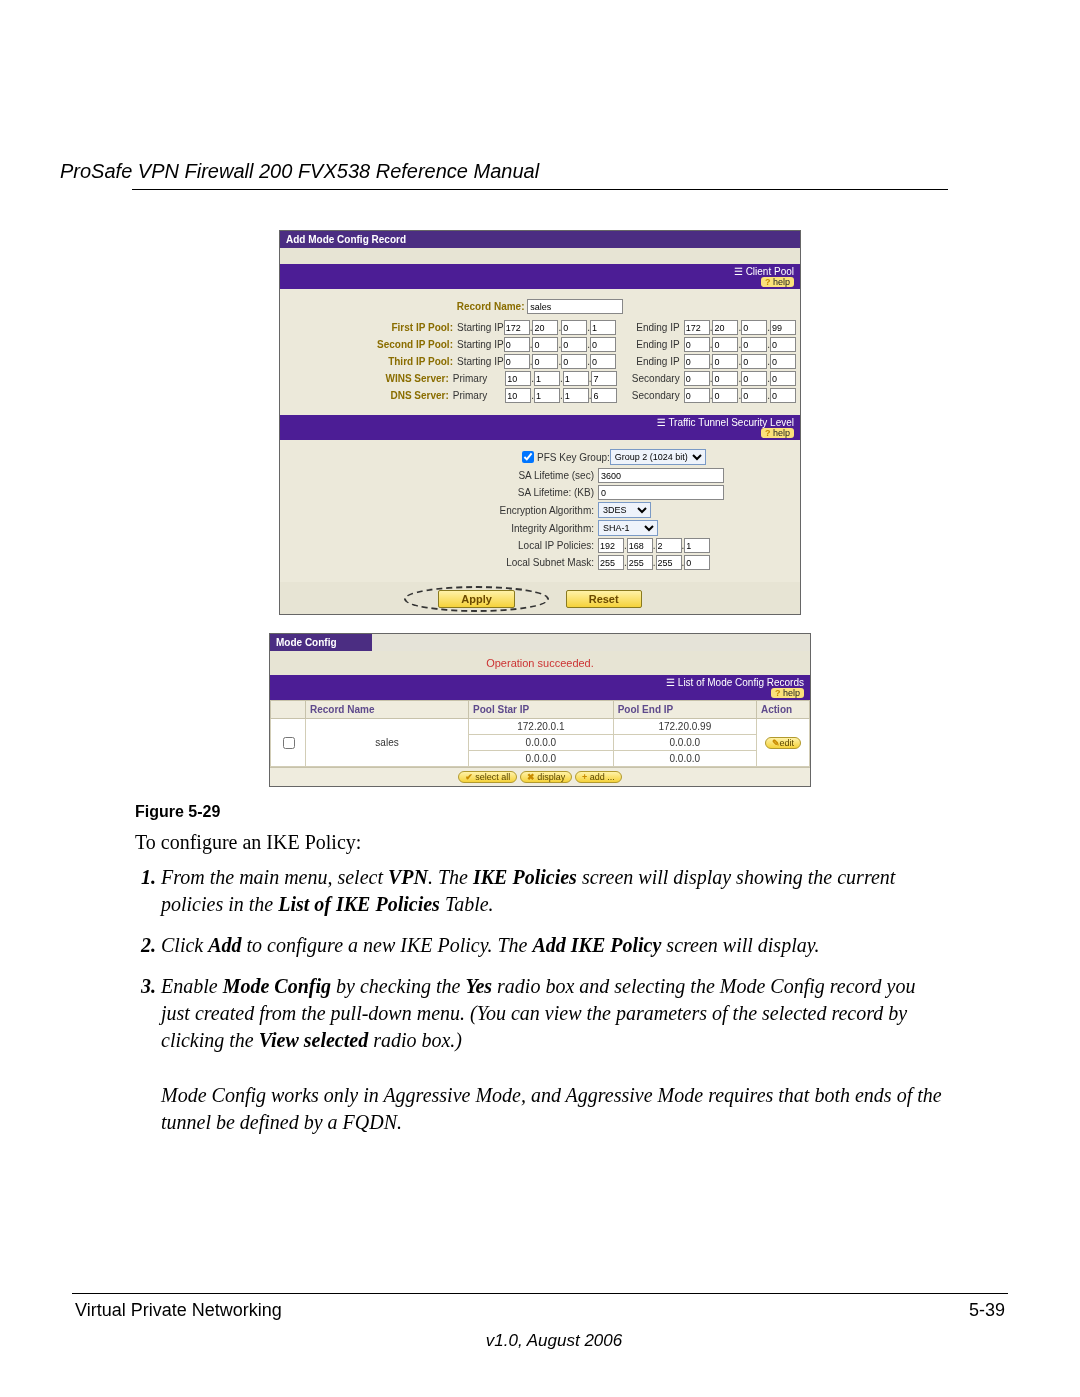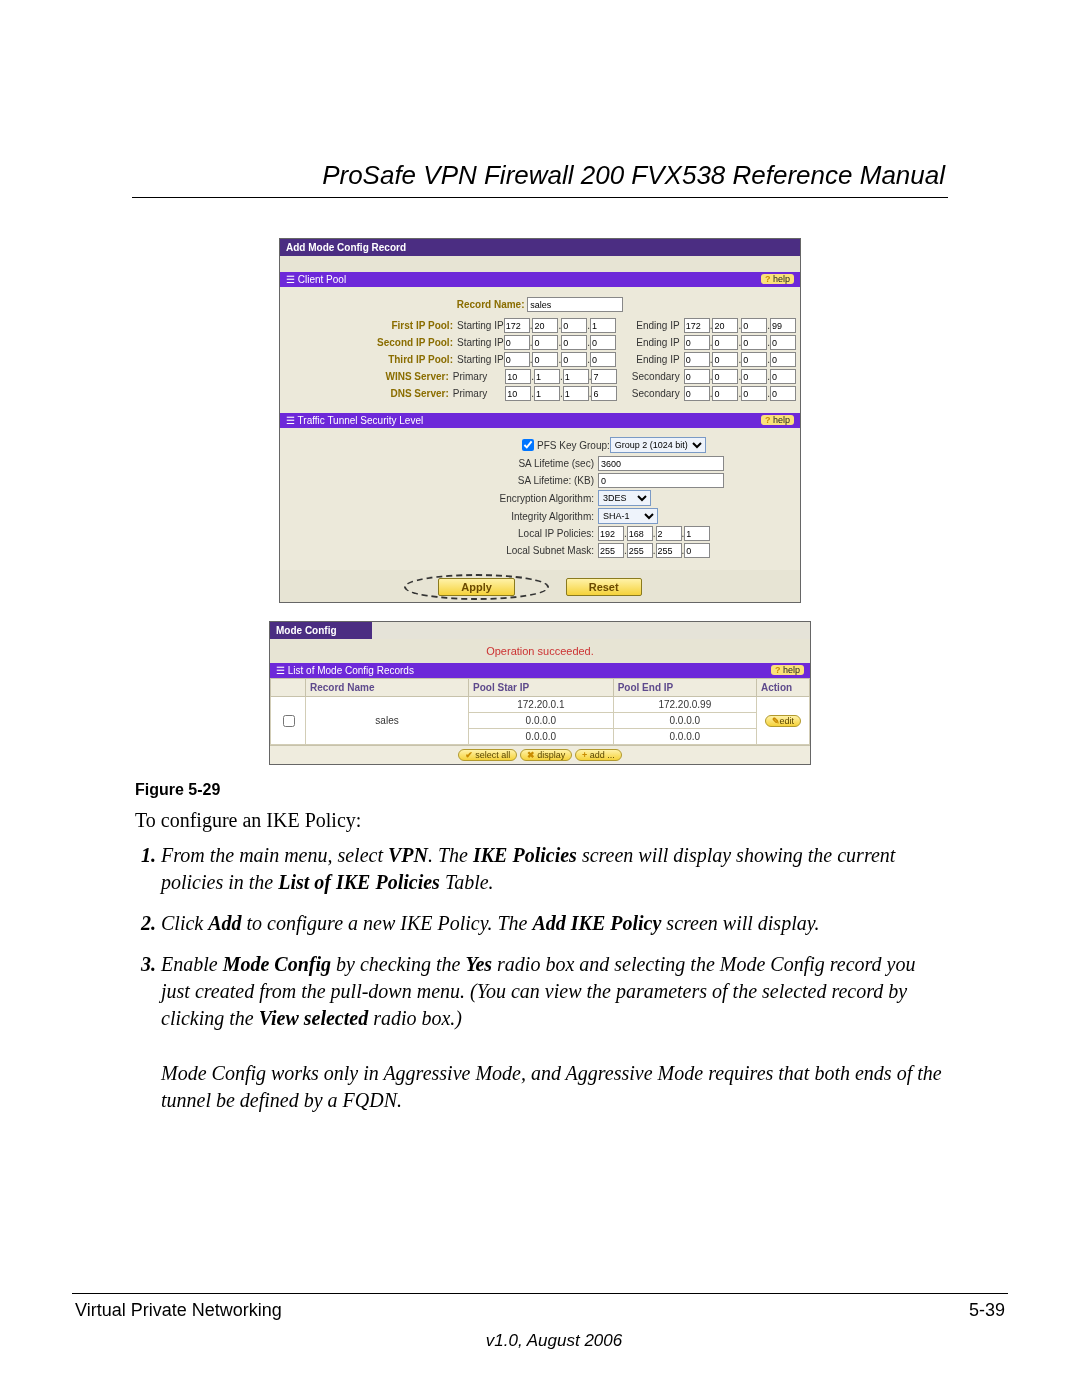--- a/index.html
+++ b/index.html
@@ -1,24 +1,24 @@
 <!DOCTYPE html>
 <html><head>
 <meta charset="utf-8">
 <style>
   body { margin:0; padding:0; background:#fff; font-family:"Times New Roman",serif; color:#000; }
   .page { width:1080px; height:1397px; position:relative; box-sizing:border-box; padding:60px 60px 0 60px; }
-  .header-text{ text-align:right; font-style:italic; font-family:Arial,sans-serif; font-size:26px; padding:100px 75px 6px 0;}
+  .header-text{ text-align:left; font-style:italic; font-family:Arial,sans-serif; font-size:20px; padding:100px 75px 6px 0;}
   hr.rule{ border:none; border-top:1px solid #000; margin:0 72px 0 72px;}
   .figwrap{ text-align:center; margin-top:40px;}
   
   .shot { display:inline-block; text-align:left; font-family:Verdana,Arial,sans-serif; font-size:10px; color:#333; background:#e5e3d8; border:1px solid #666;}
   .shot1{ width:520px;}
   .titlebar{ background:#4b2d82; color:#fff; font-weight:bold; padding:3px 6px; font-size:10px;}
-  .sectbar{ background:#6d28d9; color:#fff; padding:2px 6px; font-size:10px; display:flex; justify-content:space-between; align-items:flex-start;}
+  .sectbar{ background:#4c1d95; color:#fff; padding:2px 6px; font-size:10px; display:flex; justify-content:space-between; align-items:flex-end;flex-direction:column;}
   .help{ background:#fbe27a; color:#222; font-size:9px; padding:0 4px; border-radius:3px;}
   .help::before{content:"? ";color:#c98b00;font-weight:bold;}
   .panelbody{ background:#ece9da; padding:6px 4px 10px 4px;}
   .row{ display:flex; align-items:center; margin:2px 0; white-space:nowrap;}
   .labR{ width:170px; text-align:right; color:#8a6d00; font-size:10px; padding-right:4px; font-weight:bold;}
   .sub{ color:#333; font-weight:normal;}
   .midlab{ width:60px; text-align:right; color:#333; font-size:10px; padding:0 4px;}
   input.oct{ width:22px; height:13px; font-size:9px; border:1px solid #888; padding:0 1px; background:#fff;}
   input.tx{ height:13px; font-size:9px; border:1px solid #888; padding:0 2px; background:#fff;}
   select.sel{ font-size:9px; height:16px; border:1px solid #7a9ac6; background:#eef3fb;}

